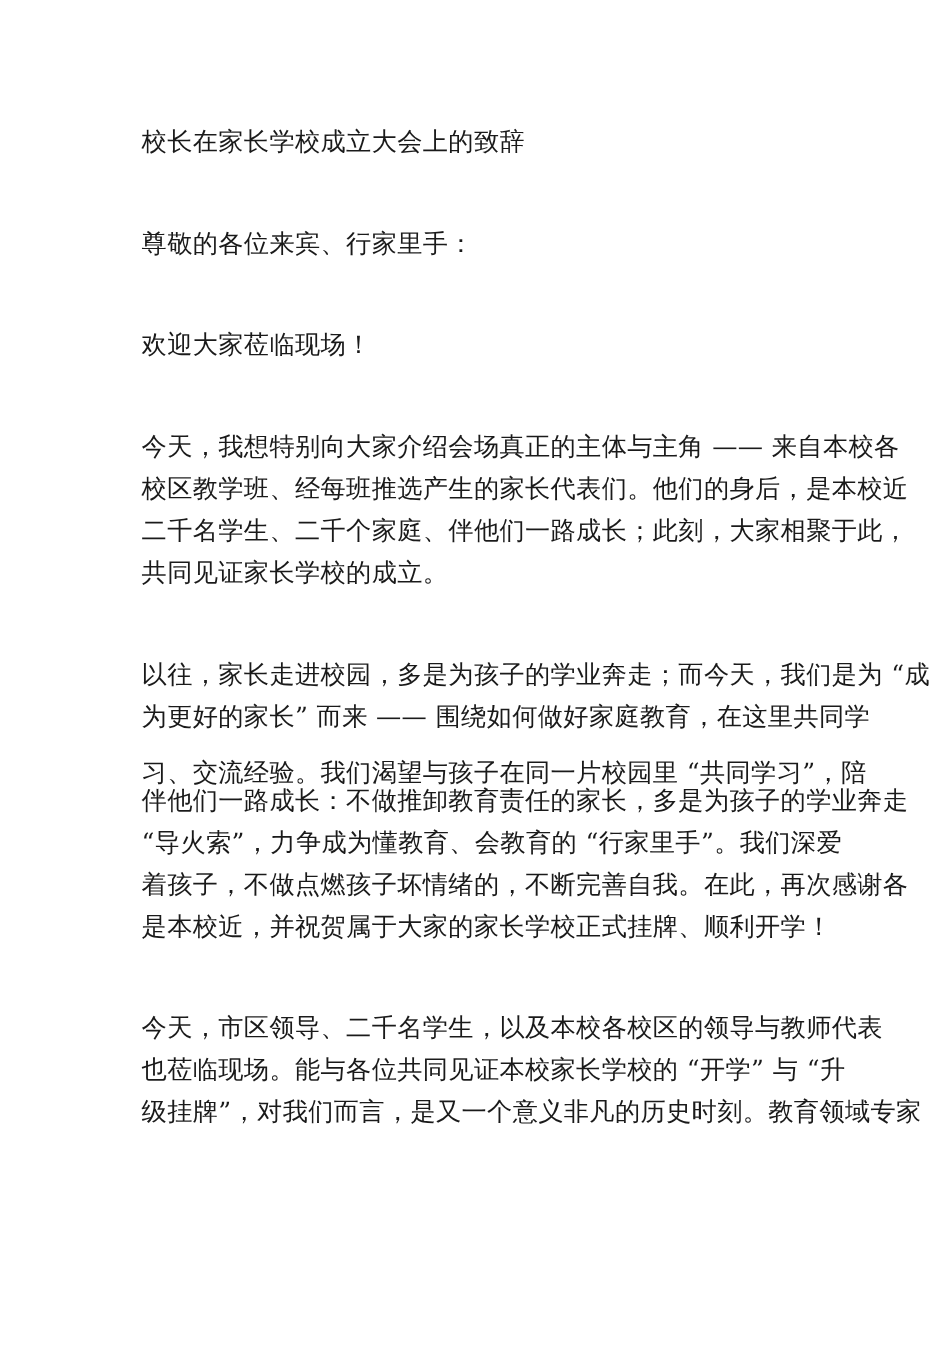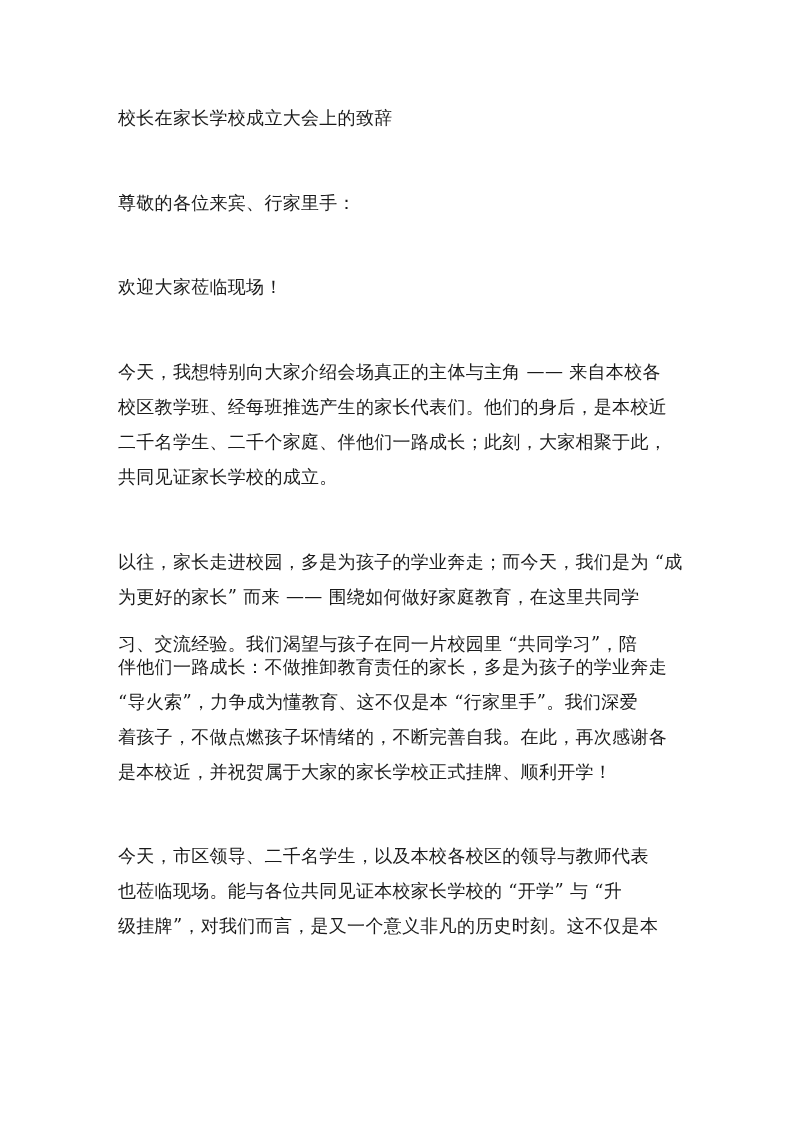--- a/index.html
+++ b/index.html
@@ -18,21 +18,21 @@
     .page {
       position: absolute;
       left: 118px;
       top: 0;
       width: 562px;
     }
     .line {
       position: absolute;
       left: 0;
       white-space: nowrap;
-      font-size: 18px;
+      font-size: 21px;
       line-height: 22px;
       letter-spacing: 0.3px;
     }
   </style>
 </head>
 <body>
 
 <div class="page">
   <div class="line" style="top:107px">校长在家长学校成立大会上的致辞</div>
   <div class="line" style="top:192px">尊敬的各位来宾、行家里手：</div>
@@ -43,23 +43,23 @@
     <div class="line" style="top:396px">校区教学班、经每班推选产生的家长代表们。他们的身后，是本校近</div>
     <div class="line" style="top:431px">二千名学生、二千个家庭、伴他们一路成长；此刻，大家相聚于此，</div>
     <div class="line" style="top:466px">共同见证家长学校的成立。</div>
   </div>
 
   <div>
     <div class="line" style="top:551px">以往，家长走进校园，多是为孩子的学业奔走；而今天，我们是为 “成</div>
     <div class="line" style="top:586px">为更好的家长” 而来 —— 围绕如何做好家庭教育，在这里共同学</div>
     <div class="line" style="top:633px">习、交流经验。我们渴望与孩子在同一片校园里 “共同学习”，陪</div>
     <div class="line" style="top:656px">伴他们一路成长：不做推卸教育责任的家长，多是为孩子的学业奔走</div>
-    <div class="line" style="top:691px">“导火索”，力争成为懂教育、这不仅是本 “行家里手”。我们深爱</div>
+    <div class="line" style="top:691px">“导火索”，力争成为懂教育、会教育的 “行家里手”。我们深爱</div>
     <div class="line" style="top:726px">着孩子，不做点燃孩子坏情绪的，不断完善自我。在此，再次感谢各</div>
     <div class="line" style="top:761px">是本校近，并祝贺属于大家的家长学校正式挂牌、顺利开学！</div>
   </div>
 
   <div>
     <div class="line" style="top:845px">今天，市区领导、二千名学生，以及本校各校区的领导与教师代表</div>
     <div class="line" style="top:880px">也莅临现场。能与各位共同见证本校家长学校的 “开学” 与 “升</div>
-    <div class="line" style="top:915px">级挂牌”，对我们而言，是又一个意义非凡的历史时刻。这不仅是本</div>
+    <div class="line" style="top:915px">级挂牌”，对我们而言，是又一个意义非凡的历史时刻。教育领域专家</div>
   </div>
 </div>
 
 </body></html>

